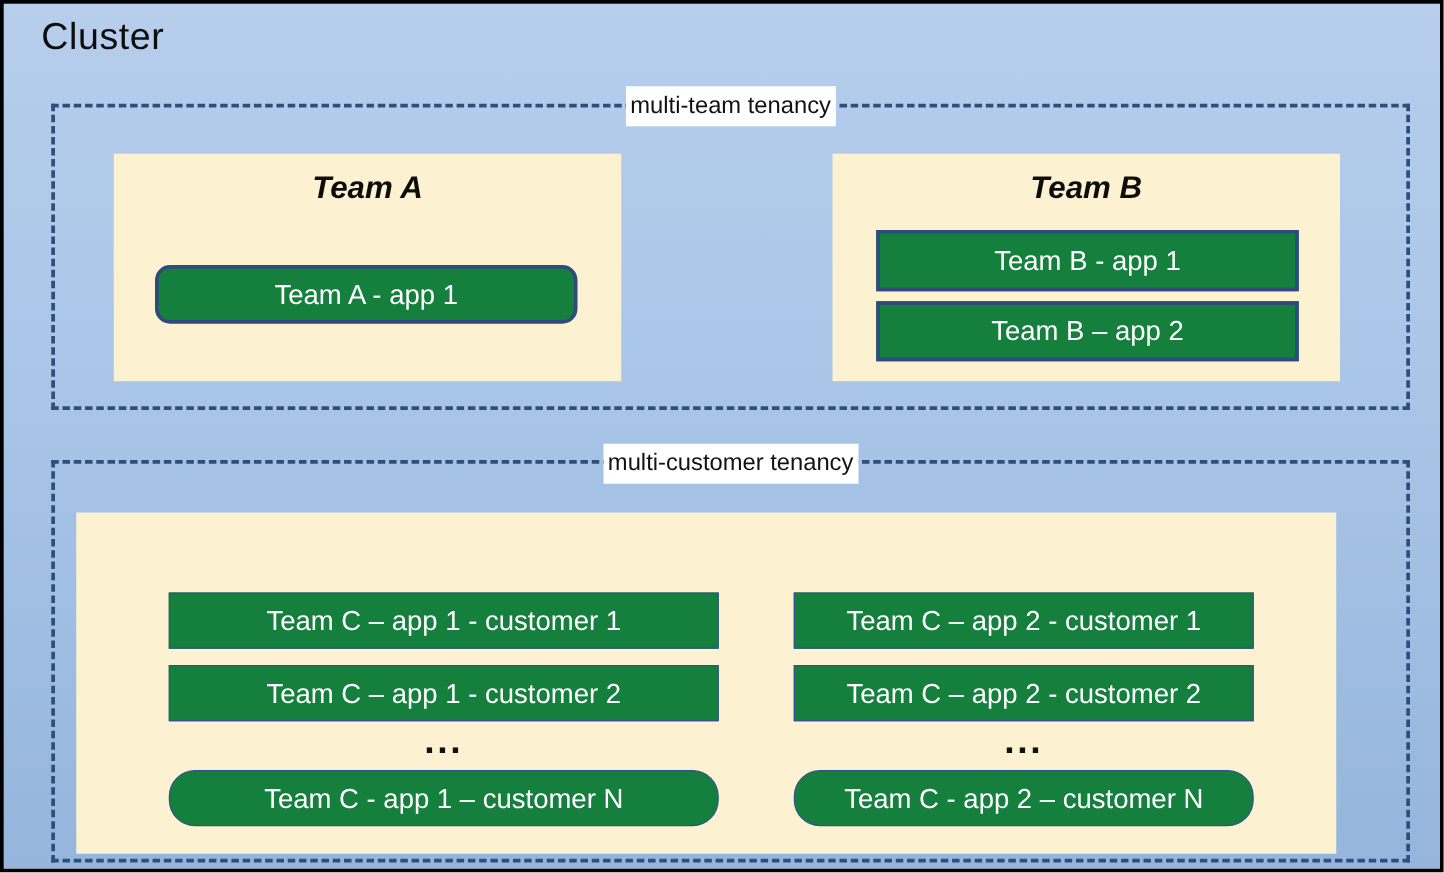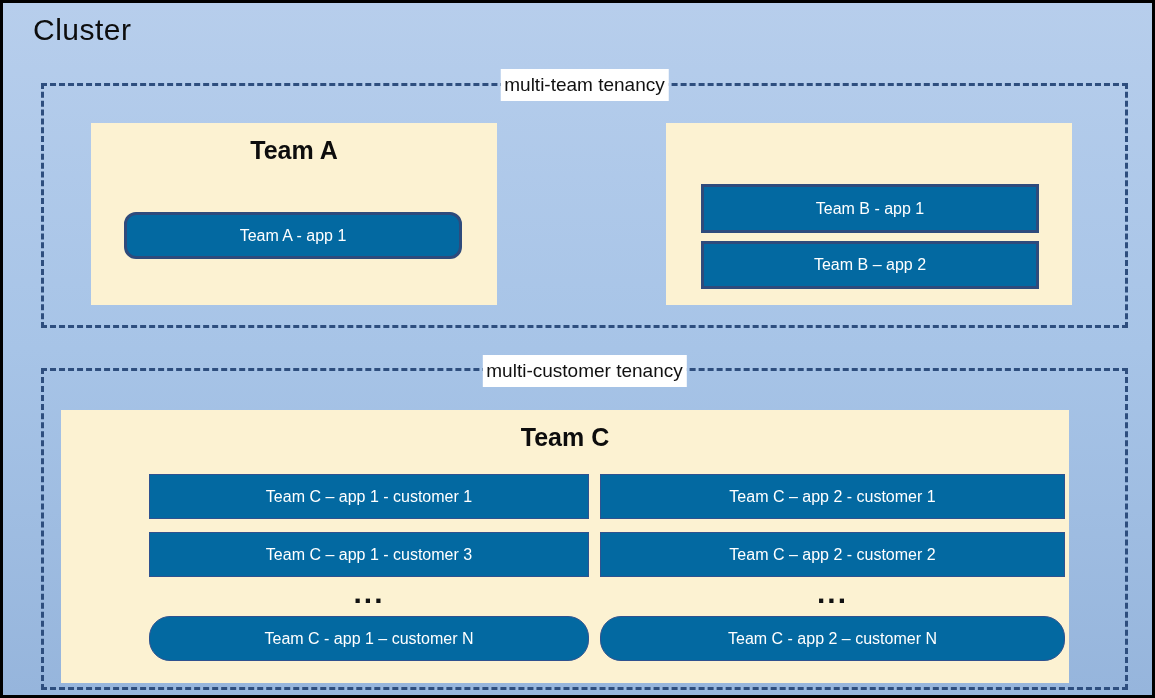--- a/index.html
+++ b/index.html
@@ -34,37 +34,37 @@
   .label-2{top:-16px;}
   .team-box{
     position:absolute;
     background:#FCF2D2;
   }
   .team-a{left:47px;top:37px;width:406px;height:182px;}
   .team-b{left:622px;top:37px;width:406px;height:182px;}
   .team-c{left:17px;top:39px;width:1008px;height:273px;}
   .team-title{
     text-align:center;font-weight:bold;color:#0D0D0D;
-    font-size:25px;padding-top:13px;
+    font-size:25px;padding-top:13px;font-style:italic;
   }
   .app-btn{
     position:absolute;
     box-sizing:border-box;
-    background:#0369a1;
+    background:#15803d;
     border:3px solid #2E4B7C;
-    color:#FFFFFF;font-size:16px;
+    color:#FFFFFF;font-size:22px;
     display:flex;align-items:center;justify-content:center;
     white-space:nowrap;
   }
   .btn-a1{left:33px;top:89px;width:338px;height:47px;border-radius:12px;}
   .btn-b1{left:35px;top:61px;width:338px;height:49px;}
   .btn-b2{left:35px;top:118px;width:338px;height:48px;}
   .app-btn-c{border-width:1px;border-color:#2F528F;}
-  .col-left{left:88px;width:440px;}
-  .col-right{left:539px;width:465px;}
+  .col-left{left:74px;width:440px;}
+  .col-right{left:574px;width:368px;}
   .row-1{top:64px;height:45px;}
   .row-2{top:122px;height:45px;}
   .row-n{top:206px;height:45px;border-radius:21px;}
   .ellipsis{
     position:absolute;top:163px;height:40px;
     display:flex;align-items:center;justify-content:center;
     font-size:30px;font-weight:900;color:#111;
     letter-spacing:2px;
   }
 </style>
@@ -77,33 +77,33 @@
 
   <div class="dashed-box section-multiteam">
     <div class="section-label label-1">multi-team tenancy</div>
 
     <div class="team-box team-a">
       <div class="team-title">Team A</div>
       <div class="app-btn btn-a1">Team A - app 1</div>
     </div>
 
     <div class="team-box team-b">
+      <div class="team-title">Team B</div>
       <div class="app-btn btn-b1">Team B - app 1</div>
       <div class="app-btn btn-b2">Team B – app 2</div>
     </div>
   </div>
 
   <div class="dashed-box section-multicustomer">
     <div class="section-label label-2">multi-customer tenancy</div>
 
     <div class="team-box team-c">
-      <div class="team-title">Team C</div>
 
       <div class="app-btn app-btn-c col-left row-1">Team C – app 1 - customer 1</div>
-      <div class="app-btn app-btn-c col-left row-2">Team C – app 1 - customer 3</div>
+      <div class="app-btn app-btn-c col-left row-2">Team C – app 1 - customer 2</div>
       <div class="ellipsis col-left">...</div>
       <div class="app-btn app-btn-c col-left row-n">Team C - app 1 – customer N</div>
 
       <div class="app-btn app-btn-c col-right row-1">Team C – app 2 - customer 1</div>
       <div class="app-btn app-btn-c col-right row-2">Team C – app 2 - customer 2</div>
       <div class="ellipsis col-right">...</div>
       <div class="app-btn app-btn-c col-right row-n">Team C - app 2 – customer N</div>
     </div>
   </div>
 

